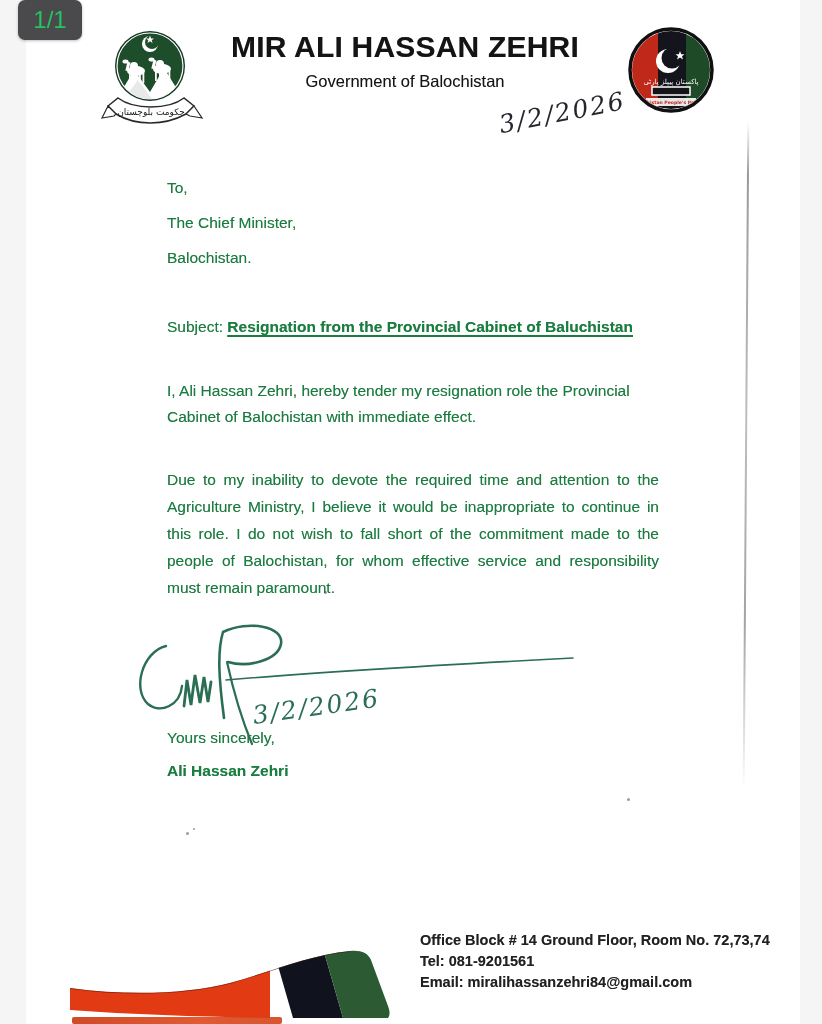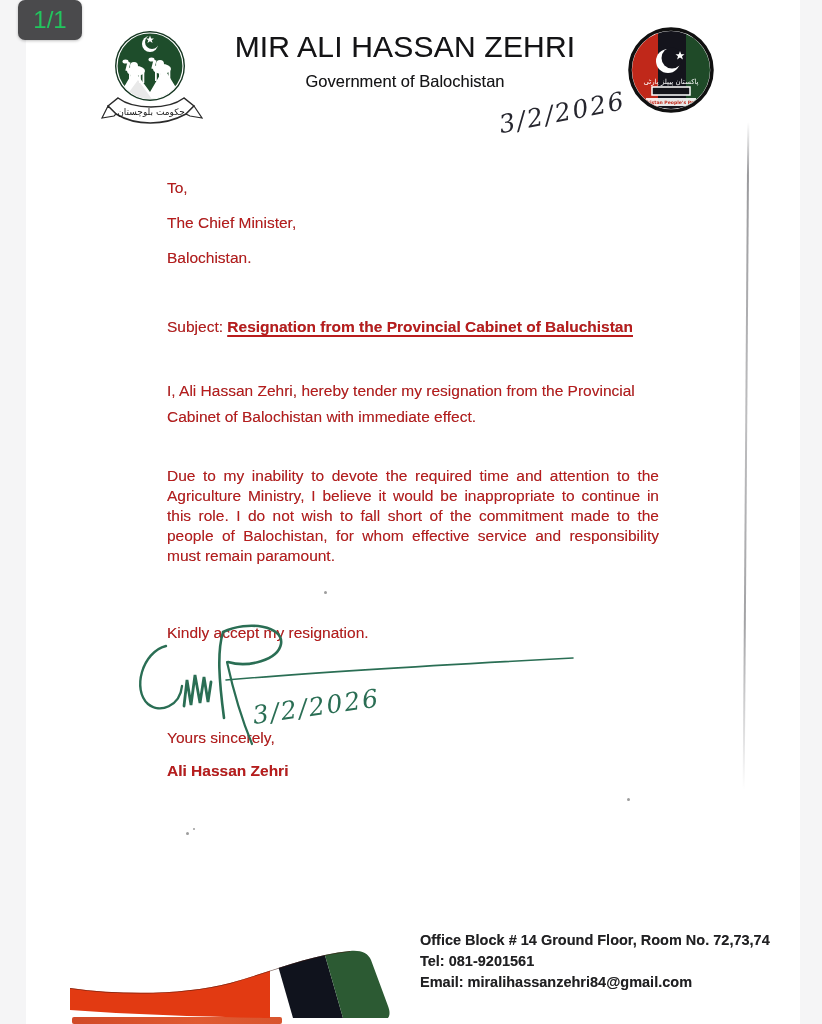--- a/index.html
+++ b/index.html
@@ -3,33 +3,33 @@
 <meta charset="utf-8">
 <style>
   html,body{margin:0;padding:0;background:#e9e9ec;}
   .viewer{position:relative;width:822px;height:1024px;overflow:hidden;background:#f5f5f6;
           font-family:"Liberation Sans",sans-serif;}
   .page{position:absolute;left:26px;right:22px;top:0;bottom:0;background:#ffffff;}
   .side-strip{position:absolute;top:0;bottom:0;background:#f5f5f6;}
   .badge{position:absolute;left:18px;top:0;width:64px;height:40px;background:#4a4a4c;
          border-radius:7px;color:#22c55e;font-size:24px;display:flex;align-items:center;
          justify-content:center;box-shadow:0 1px 3px rgba(0,0,0,.25);z-index:30;}
-  .scan{color:#b91c1c;text-shadow:0 0 .5px rgba(25,25,25,.38);}
+  .scan{color:#15803d;text-shadow:0 0 .5px rgba(25,25,25,.38);}
   .header-text{position:absolute;left:150px;top:30px;width:510px;text-align:center;z-index:5;}
-  .header-name{font-size:30px;font-weight:normal;letter-spacing:.2px;margin:0 0 7px 0;color:#141416;}
+  .header-name{font-size:30px;font-weight:bold;letter-spacing:.2px;margin:0 0 7px 0;color:#141416;}
   .header-sub{font-size:16.5px;line-height:21px;color:#151517;}
   .hand{font-family:"DejaVu Serif",serif;font-style:italic;}
   .hand-date-top{position:absolute;left:498px;top:96px;width:150px;font-size:25px;
                  color:#26262e;transform:rotate(-11deg);letter-spacing:2px;z-index:6;}
   .letter-block{position:absolute;left:167px;font-size:15.5px;}
   .to-block{top:170px;line-height:35px;}
   .subject-line{top:318px;}
   .subject-bold{font-weight:bold;text-decoration:underline;text-decoration-thickness:2px;text-underline-offset:3px;}
   .para1{top:378px;width:502px;line-height:26px;}
-  .para2{top:466px;width:492px;line-height:20px;text-align:justify;}
+  .para2{top:466px;width:492px;line-height:27px;text-align:justify;}
   .kindly{top:624px;}
   .sig-svg{position:absolute;left:128px;top:618px;z-index:4;}
   .hand-date-green{position:absolute;left:252px;top:690px;width:160px;font-size:25px;
                    color:#2a6e54;transform:rotate(-8deg);letter-spacing:2px;z-index:5;}
   .yours{top:729px;}
   .signatory{top:762px;font-weight:bold;}
   .footer-text{position:absolute;left:420px;top:930px;font-size:14.5px;font-weight:bold;
                line-height:21px;color:#202022;z-index:5;}
   .swoosh{position:absolute;left:58px;top:938px;z-index:3;}
   .bottom-stripe{position:absolute;left:72px;top:1017px;width:210px;height:7px;
@@ -126,23 +126,22 @@
   <div class="letter-block to-block scan">
     <div>To,</div>
     <div>The Chief Minister,</div>
     <div>Balochistan.</div>
   </div>
 
   <div class="letter-block subject-line scan">
     <span>Subject: </span><span class="subject-bold">Resignation from the Provincial Cabinet of Baluchistan</span>
   </div>
 
-  <div class="letter-block para1 scan">I, Ali Hassan Zehri, hereby tender my resignation from the Provincial Cabinet of Balochistan with immediate effect.</div>
+  <div class="letter-block para1 scan">I, Ali Hassan Zehri, hereby tender my resignation role the Provincial Cabinet of Balochistan with immediate effect.</div>
   <div class="letter-block para2 scan">Due to my inability to devote the required time and attention to the Agriculture Ministry, I believe it would be inappropriate to continue in this role. I do not wish to fall short of the commitment made to the people of Balochistan, for whom effective service and responsibility must remain paramount.</div>
-  <div class="letter-block kindly scan">Kindly accept my resignation.</div>
 
   <svg class="sig-svg" width="460" height="135" viewBox="0 0 460 135">
     <g fill="none" stroke-linecap="round" stroke="#2a6e54">
       <path stroke-width="2.4" d="M38,28 C14,34 4,72 20,86 C32,96 52,88 54,68"></path>
       <path stroke-width="2.8" d="M56,88 l3,-26 l4,25 l4,-30 l5,28 l4,-26 l4,25 l3,-20"></path>
       <path stroke-width="2.6" d="M96,100 C91,62 89,34 95,14 C120,2 156,8 153,26 C150,42 120,50 100,44"></path>
       <path stroke-width="1.6" d="M98,62 C190,54 330,46 445,40"></path>
       <path stroke-width="2.2" d="M99,44 C106,76 114,102 124,126"></path>
     </g>
   </svg>

